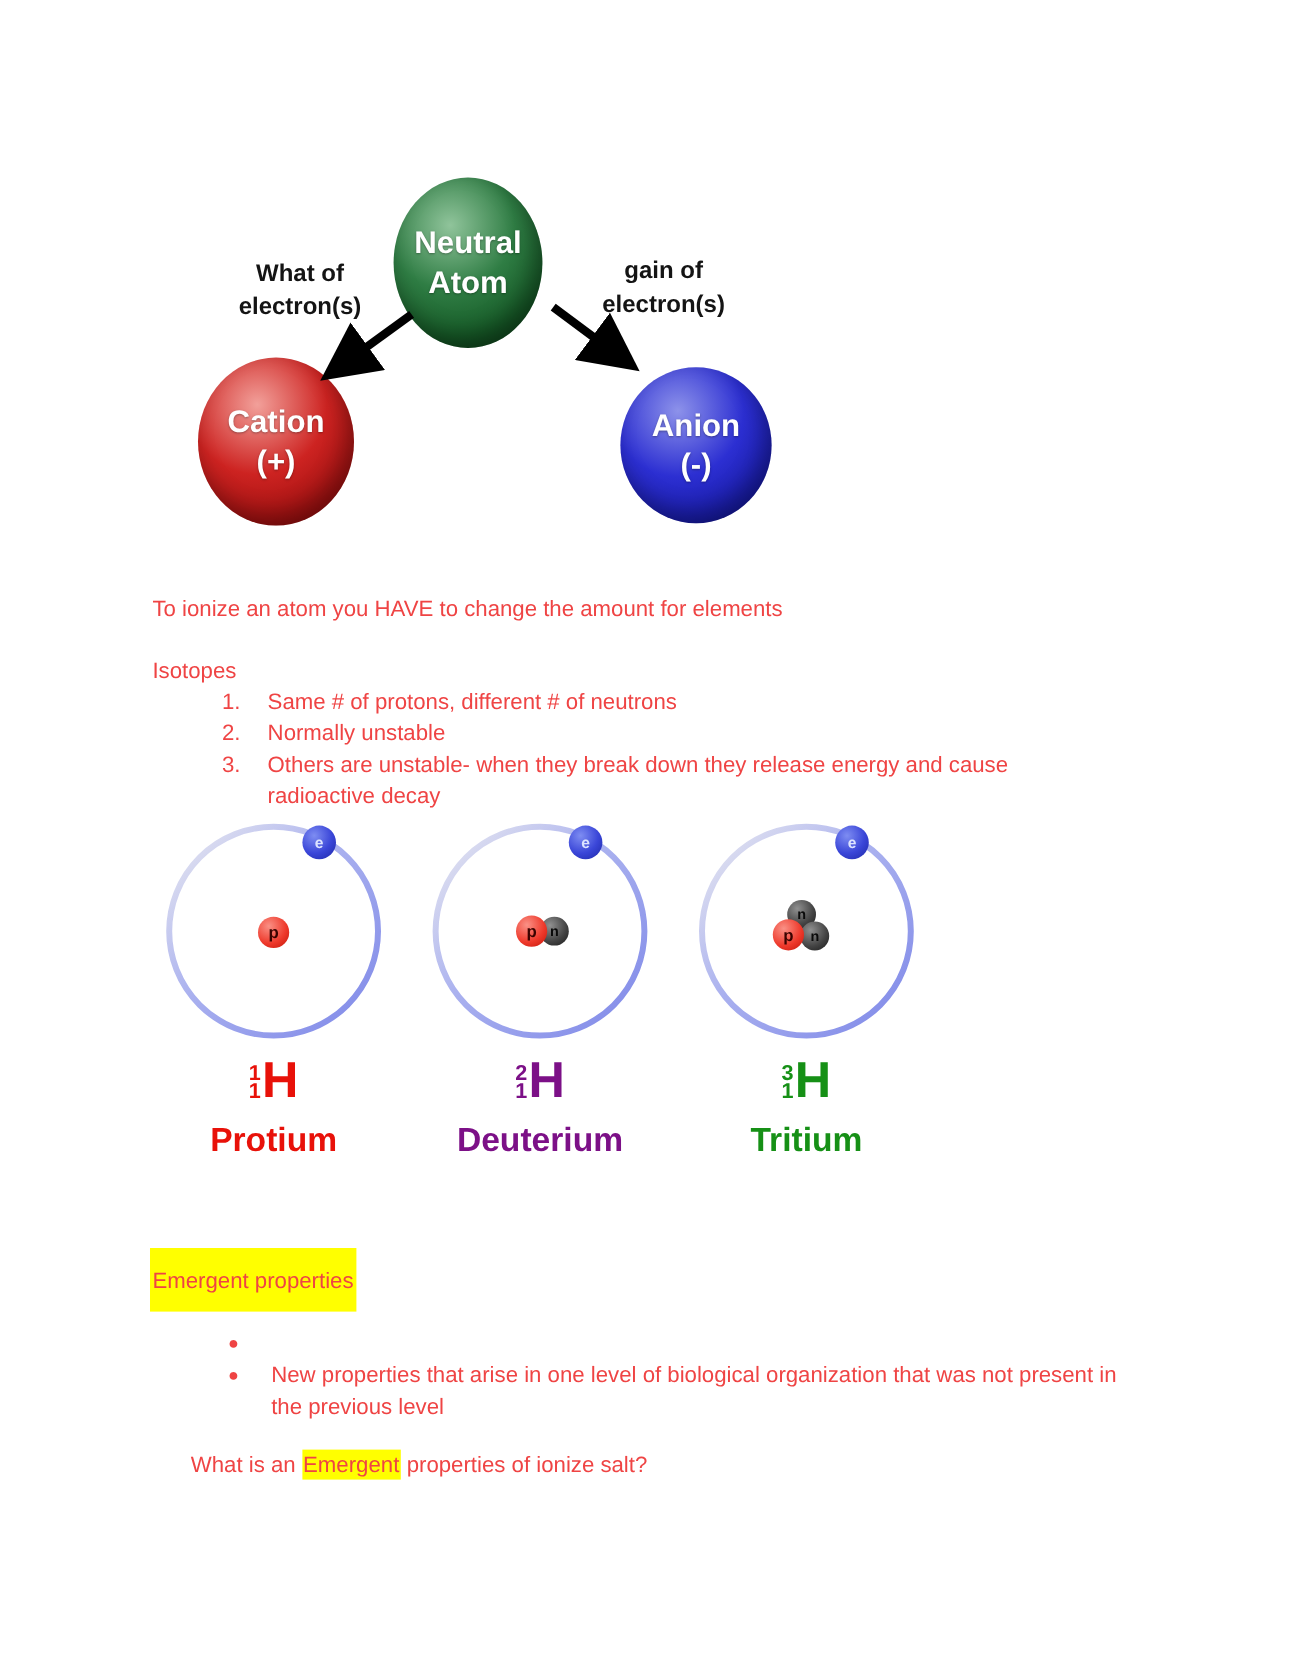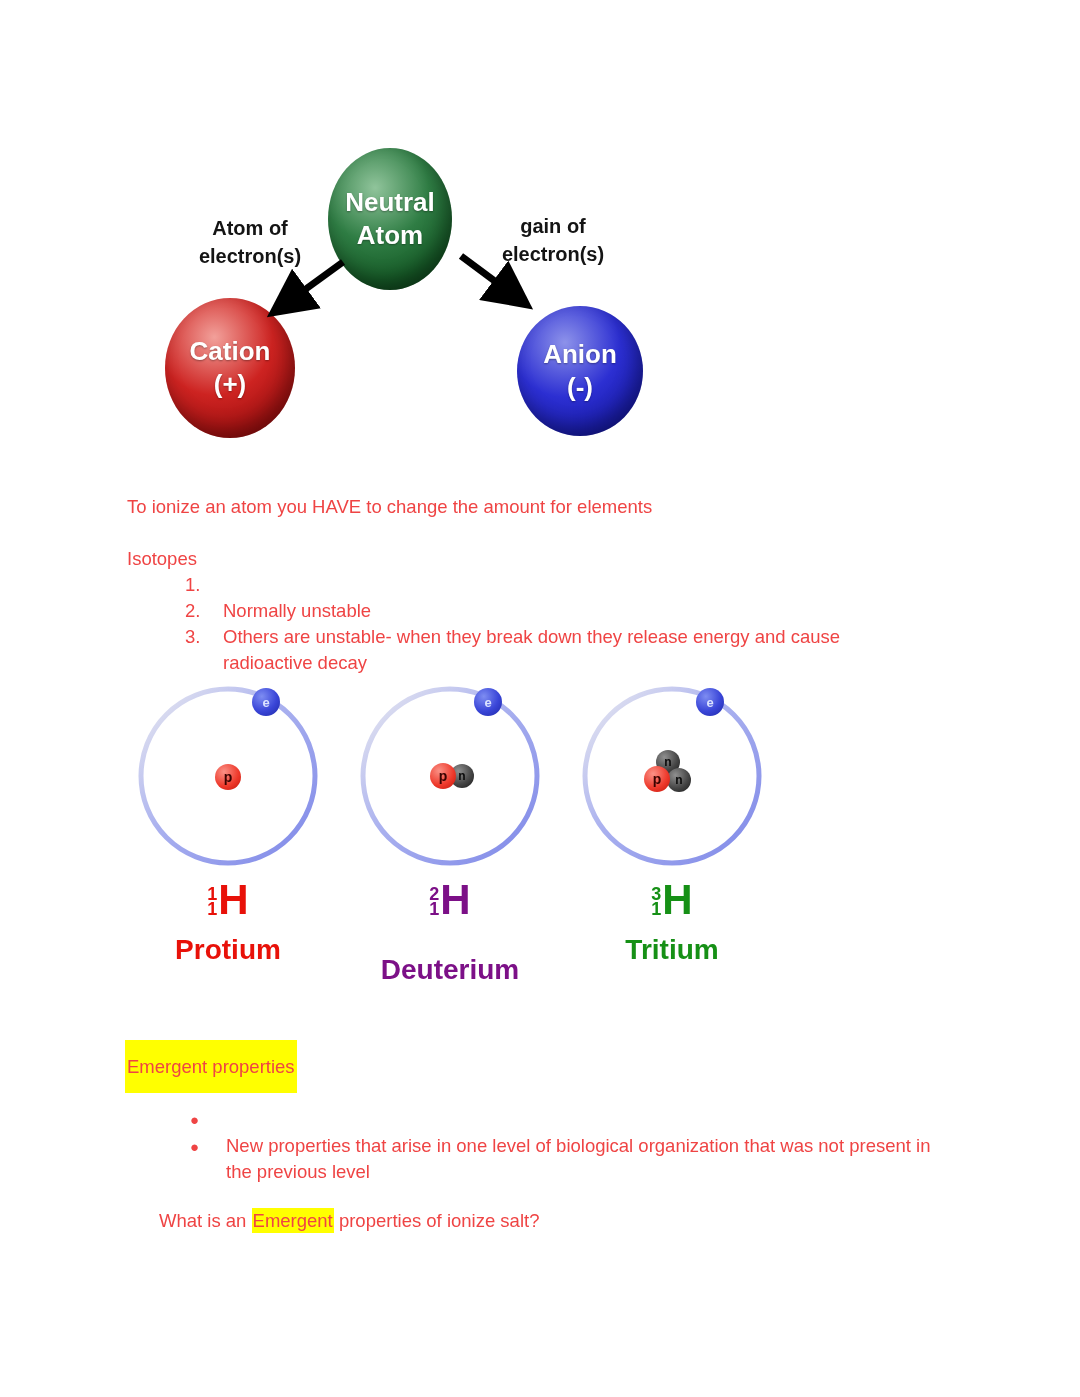--- a/index.html
+++ b/index.html
@@ -82,21 +82,21 @@
     <div class="stxt">Cation</div>
     <div class="stxt">(+)</div>
   </div>
 
   <div class="sphere sphere-blue">
     <div class="stxt">Anion</div>
     <div class="stxt">(-)</div>
   </div>
 
   <div class="diagram-caption caption-left">
-    <div>Atom of</div>
+    <div>What of</div>
     <div>electron(s)</div>
   </div>
 
   <div class="diagram-caption caption-right">
     <div>gain of</div>
     <div>electron(s)</div>
   </div>
 
   <svg class="abs" style="left:0;top:0;" width="1080" height="470" viewBox="0 0 1080 470">
     <defs>
@@ -109,20 +109,21 @@
   </svg>
 </div>
 
 <div class="abs note" style="left:127px; top:494px;">To ionize an atom you HAVE to change the amount for elements</div>
 
 <div class="abs note" style="left:127px; top:546px;">Isotopes</div>
 
 <div class="abs note num-list">
   <div class="num-item">
     <span class="num">1.</span>
+    <span>Same # of protons, different # of neutrons</span>
   </div>
   <div class="num-item">
     <span class="num">2.</span>
     <span>Normally unstable</span>
   </div>
   <div class="num-item">
     <span class="num">3.</span>
     <span>Others are unstable- when they break down they release energy and cause radioactive decay</span>
   </div>
 </div>
@@ -170,21 +171,21 @@
   <div class="ball proton p2">
       <span>p</span>
     </div>
   <div class="iso-label" style="color:#7c1087;">
     <span class="prescripts">
       <span>2</span>
       <span>1</span>
     </span>
     <span class="hsym">H</span>
   </div>
-  <div class="iso-name" style="color:#7c1087;margin-top:20px;">Deuterium</div>
+  <div class="iso-name" style="color:#7c1087;">Deuterium</div>
 </div>
 
 <div class="atom atom-3">
   <svg class="orbit" width="200" height="200" viewBox="0 0 200 200">
     <circle cx="100" cy="100" r="87" fill="none" stroke="url(#orbitGrad)" stroke-width="5"></circle>
   </svg>
   <div class="ball electron">
       <span>e</span>
     </div>
   <div class="ball neutron n3a">

